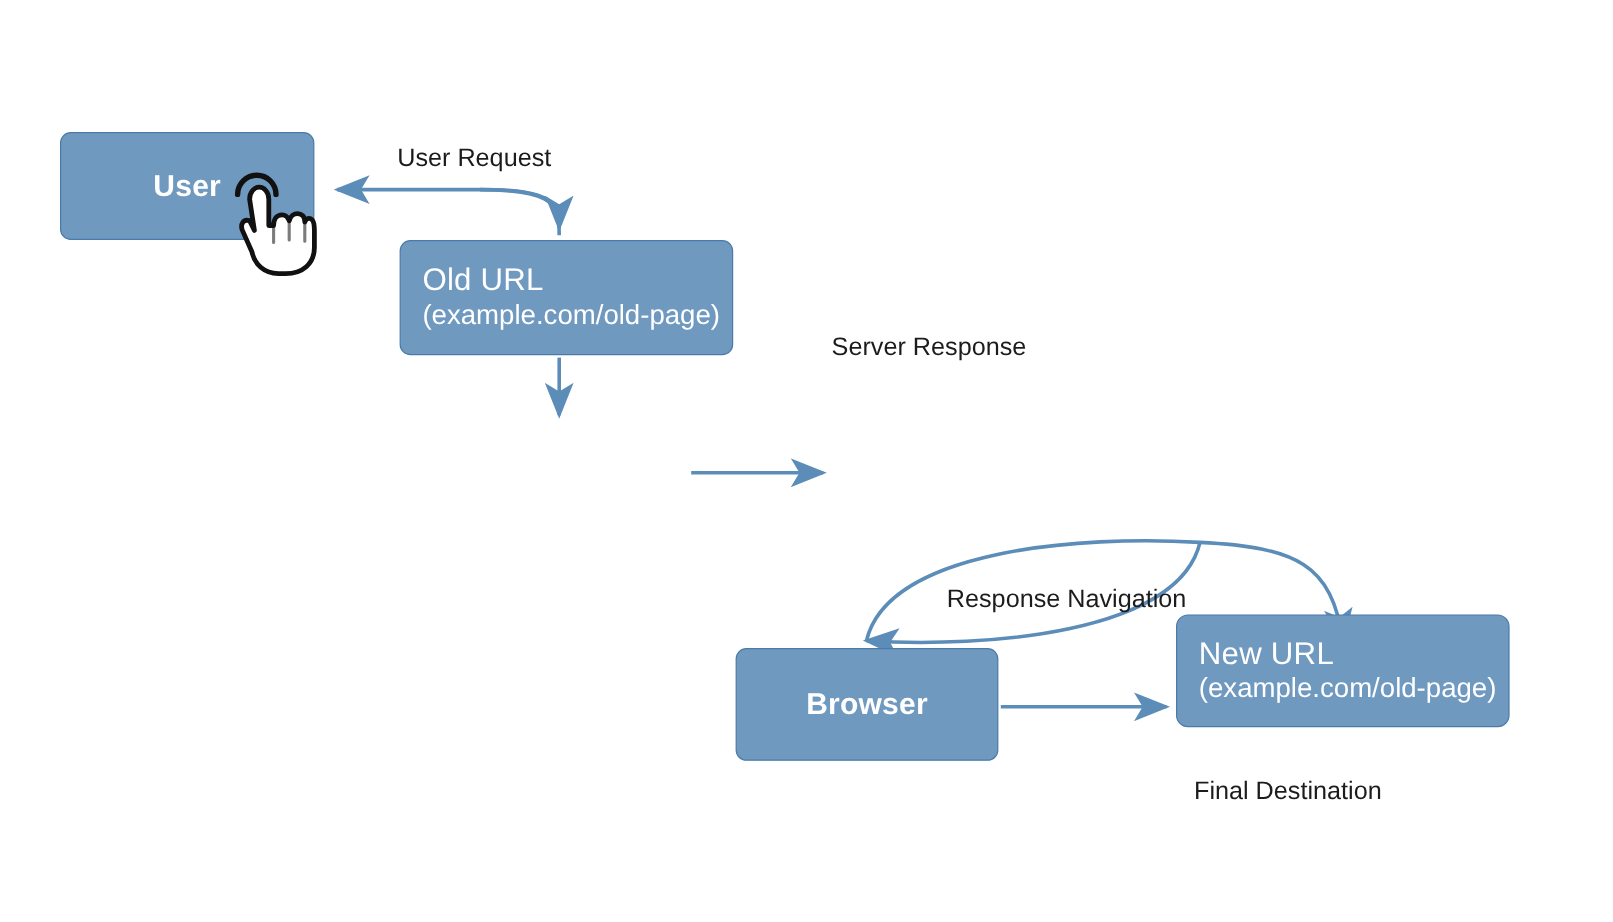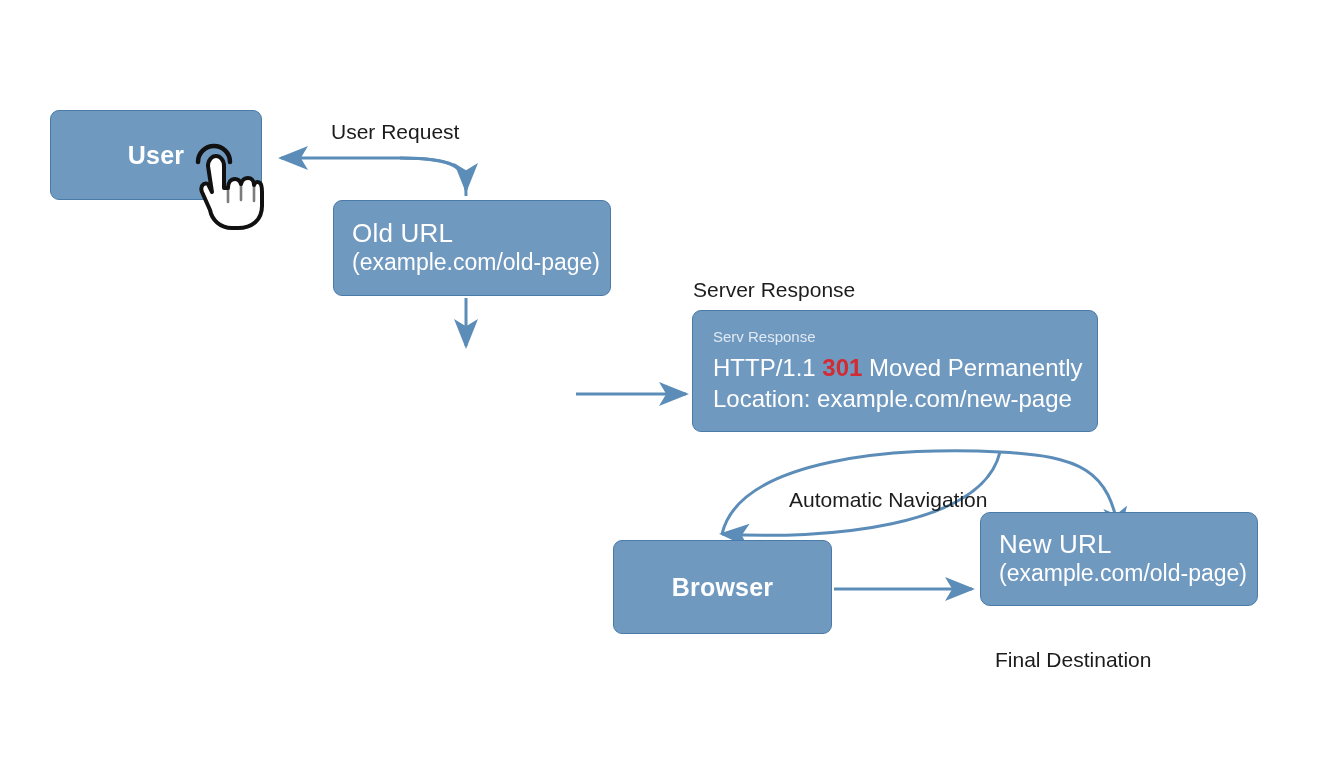--- a/index.html
+++ b/index.html
@@ -143,38 +143,31 @@
       <path d="M38,52 L38,66 M51,48 L51,64 M64,49 L64,65" fill="none" stroke="#111111" stroke-width="2.6" stroke-linecap="round" opacity="0.55"></path>
     </svg>
   </div>
 
   <div class="node left urlbox" id="node-old-url" style="left:333px; top:200px; width:278px; height:96px;">
     <div class="node-title">Old URL</div>
     <div class="node-sub">(example.com/old-page)</div>
   </div>
 
 
-  <div class="node" id="node-server-response" style="left:692px; top:310px; width:406px; height:122px;">
-    <div class="resp-mini">Serv Response</div>
-    <div class="resp-line">
-      <span>HTTP/1.1 </span><span class="code-301">301</span><span> Moved Permanently</span>
-    </div>
-    <div class="resp-line">Location: example.com/new-page</div>
-  </div>
 
   <div class="node center" id="node-browser" style="left:613px; top:540px; width:219px; height:94px;">
     <div class="node-title">Browser</div>
   </div>
 
   <div class="node left urlbox" id="node-new-url" style="left:980px; top:512px; width:278px; height:94px;border-radius:10px;">
     <div class="node-title">New URL</div>
     <div class="node-sub">(example.com/old-page)</div>
   </div>
 
   <div class="caption" style="left:331px; top:120px;">User Request</div>
 
   <div class="caption" style="left:693px; top:278px;">Server Response</div>
 
-  <div class="caption" style="left:789px; top:488px;">Automatic Navigation</div>
+  <div class="caption" style="left:789px; top:488px;">Response Navigation</div>
 
   <div class="caption" style="left:995px; top:648px;">Final Destination</div>
 
 </div>
 
 </body></html>

